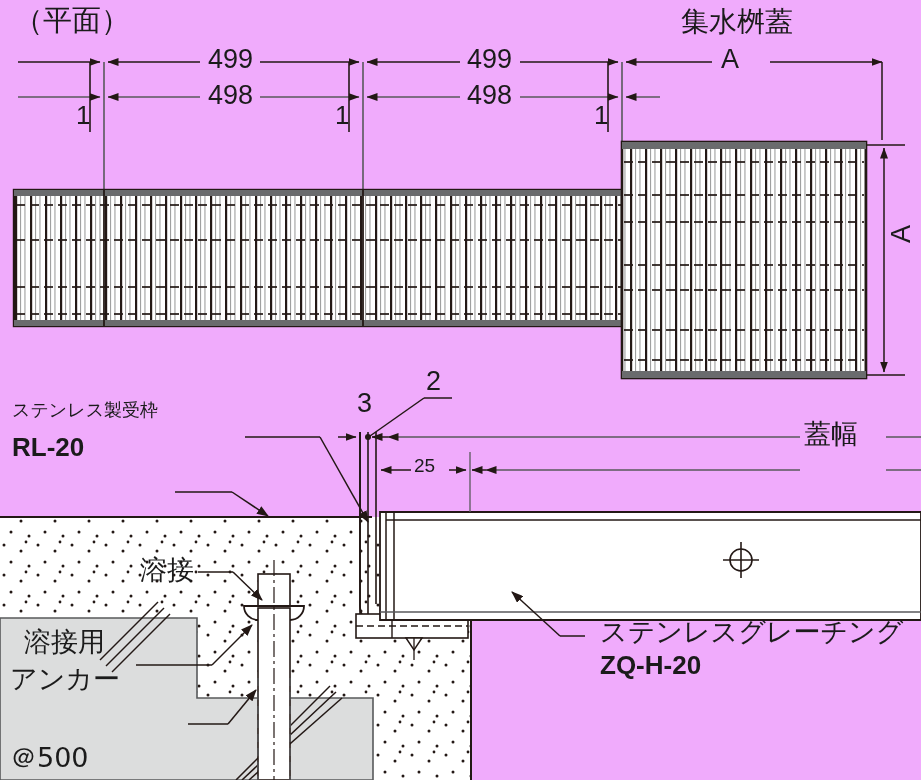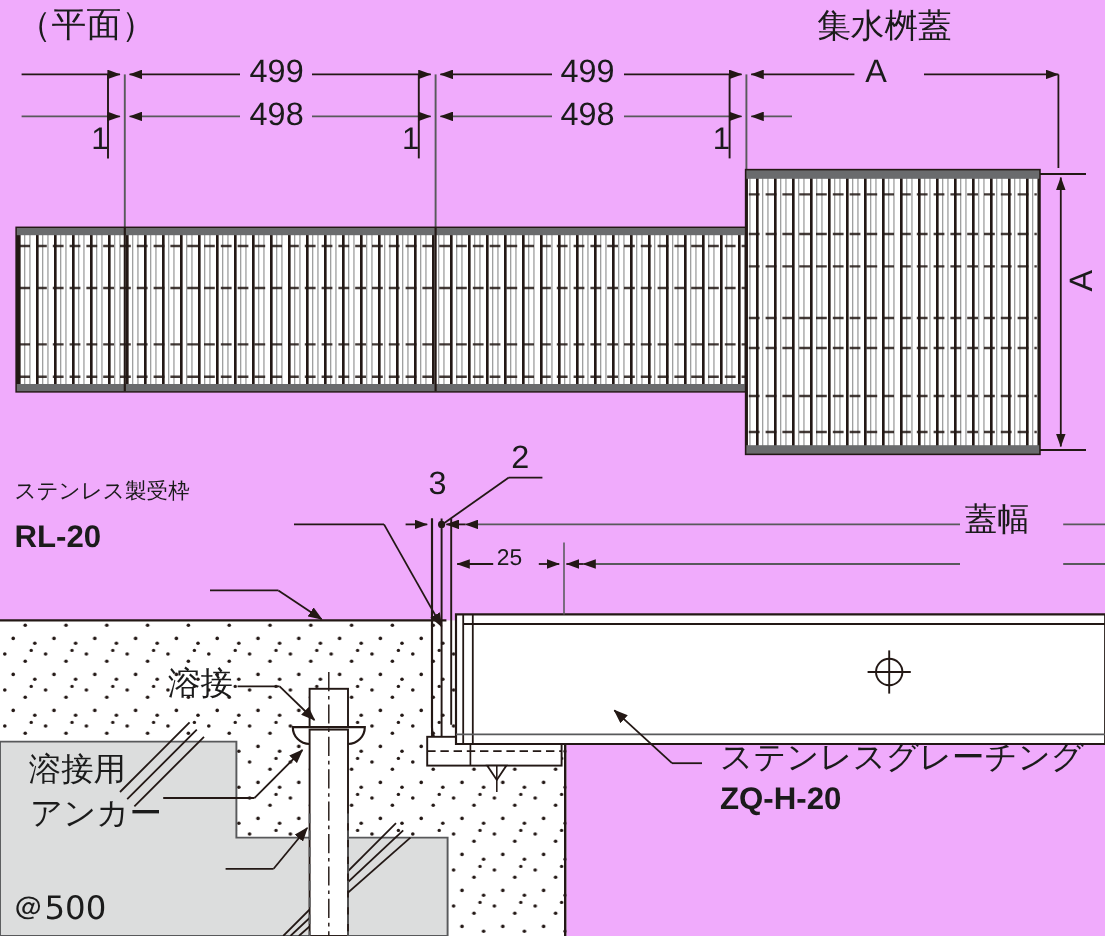--- a/index.html
+++ b/index.html
@@ -261,20 +261,20 @@
 
   <div class="lbl num" style="left:357px;top:390px;font-size:27px;">3</div>
   <div class="lbl num" style="left:426px;top:368px;font-size:27px;">2</div>
   <div class="lbl num" style="left:414px;top:456px;font-size:19px;">25</div>
 
   <div class="lbl jp" style="left:804px;top:420px;font-size:27px;text-align:right;">蓋幅</div>
 
   <div class="lbl jp" style="left:140px;top:556px;font-size:27px;">溶接</div>
 
   <div class="lbl jp" style="left:10px;top:628px;font-size:27px;margin-left:14px;">溶接用</div>
-  <div class="lbl jp" style="left:10px;top:665px;font-size:27px;margin-left:15px;">アンカー</div>
+  <div class="lbl jp" style="left:10px;top:665px;font-size:27px;">アンカー</div>
 
   <div class="lbl jp" style="left:10px;top:744px;font-size:27px;">＠500</div>
 
   <div class="lbl jp" style="left:600px;top:618px;font-size:27px;">ステンレスグレーチング</div>
   <div class="lbl num bold" style="left:600px;top:652px;font-size:26px;">ZQ-H-20</div>
 
 </div>
 
 </body></html>

